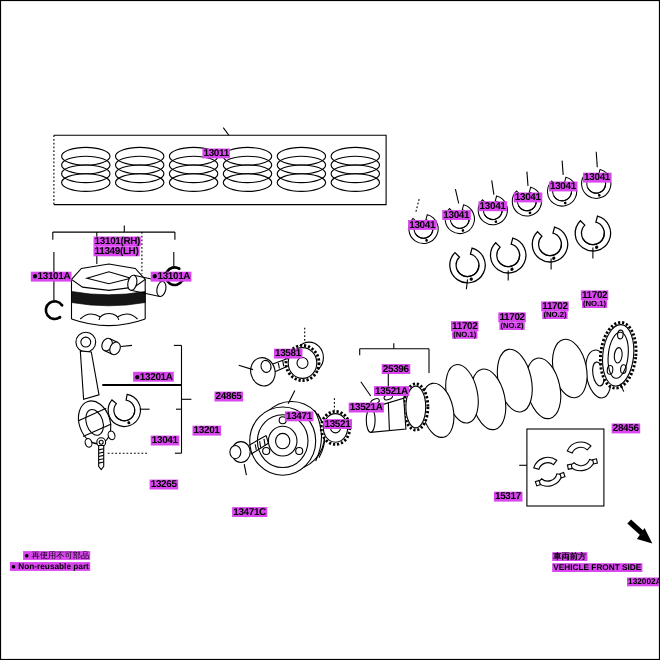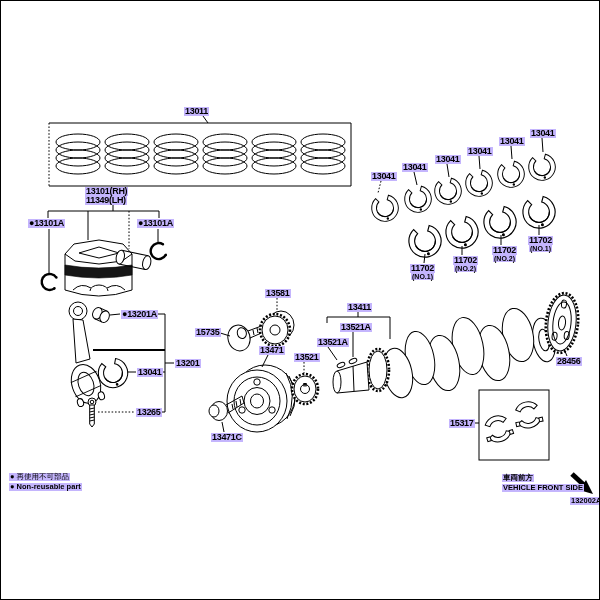--- a/index.html
+++ b/index.html
@@ -4,21 +4,21 @@
 <style>
   html,body{margin:0;padding:0;background:#888;}
   .stage{
     position:relative;width:600px;height:600px;background:#fff;
     border:1px solid #000;box-sizing:border-box;overflow:hidden;
     font-family:"Liberation Sans",sans-serif;color:#000;
   }
   .stage svg{position:absolute;left:0;top:0;}
   .lbl{
     position:absolute;font-weight:700;font-size:9px;line-height:1;
-    letter-spacing:-0.3px;white-space:nowrap;background:#c4b5fd;padding:0 1px;
+    letter-spacing:-0.3px;white-space:nowrap;background:#d946ef;padding:0 1px;margin-top:28px;
   }
   .sub{font-size:7px;letter-spacing:0;}
   .small{font-size:7.5px;letter-spacing:0;}
   .w{fill:#fff;stroke:#000;stroke-width:1;}
   .n{fill:none;stroke:#000;stroke-width:1;}
   .teeth{fill:#fff;stroke:#000;stroke-width:2.6;stroke-dasharray:2 1.7;}
   .dot{stroke-dasharray:1.6 1.8;}
   .thick{stroke-width:2;}
 </style>
 </head>
@@ -300,48 +300,48 @@
 
 <div class="lbl" style="left:183px;top:106px">13011</div>
 <div class="lbl" style="left:84px;top:186px">13101(RH)</div>
 <div class="lbl" style="left:84px;top:195px">11349(LH)</div>
 <div class="lbl" style="left:27px;top:218px">●13101A</div>
 <div class="lbl" style="left:136px;top:218px">●13101A</div>
 <div class="lbl" style="left:120px;top:309px">●13201A</div>
 <div class="lbl" style="left:174px;top:358px">13201</div>
 <div class="lbl" style="left:136px;top:367px">13041</div>
 <div class="lbl" style="left:135px;top:407px">13265</div>
-<div class="lbl" style="left:194px;top:327px">15735</div>
-<div class="lbl" style="left:264px;top:288px">13581</div>
+<div class="lbl" style="left:194px;top:327px">24865</div>
+<div class="lbl" style="left:248px;top:288px">13581</div>
 <div class="lbl" style="left:258px;top:345px">13471</div>
 <div class="lbl" style="left:293px;top:352px">13521</div>
 <div class="lbl" style="left:210px;top:432px">13471C</div>
 <div class="lbl" style="left:339px;top:322px">13521A</div>
 <div class="lbl" style="left:316px;top:337px">13521A</div>
-<div class="lbl" style="left:346px;top:302px">13411</div>
+<div class="lbl" style="left:346px;top:302px">25396</div>
 <div class="lbl" style="left:555px;top:356px">28456</div>
 <div class="lbl" style="left:448px;top:418px">15317</div>
 
 <div class="lbl" style="left:370px;top:171px">13041</div>
 <div class="lbl" style="left:401px;top:162px">13041</div>
 <div class="lbl" style="left:434px;top:154px">13041</div>
 <div class="lbl" style="left:466px;top:146px">13041</div>
 <div class="lbl" style="left:498px;top:136px">13041</div>
 <div class="lbl" style="left:529px;top:128px">13041</div>
 
 <div class="lbl" style="left:409px;top:263px">11702</div>
 <div class="lbl sub" style="left:410px;top:272px">(NO.1)</div>
 <div class="lbl" style="left:452px;top:255px">11702</div>
 <div class="lbl sub" style="left:453px;top:264px">(NO.2)</div>
 <div class="lbl" style="left:491px;top:245px">11702</div>
 <div class="lbl sub" style="left:492px;top:254px">(NO.2)</div>
 <div class="lbl" style="left:527px;top:235px">11702</div>
 <div class="lbl sub" style="left:528px;top:244px">(NO.1)</div>
 
-<div class="lbl small" style="left:8px;top:472px;font-weight:400">● 再使用不可部品</div>
+<div class="lbl small" style="left:20px;top:472px;font-weight:400">● 再使用不可部品</div>
 <div class="lbl small" style="left:8px;top:482px;font-weight:700">● Non-reusable part</div>
 
 <div class="lbl small" style="left:501px;top:473px">車両前方</div>
 <div class="lbl small" style="left:501px;top:483px">VEHICLE FRONT SIDE</div>
 
 <div class="lbl small" style="left:569px;top:496px">132002A</div>
 
 </div>
 
 </body></html>

